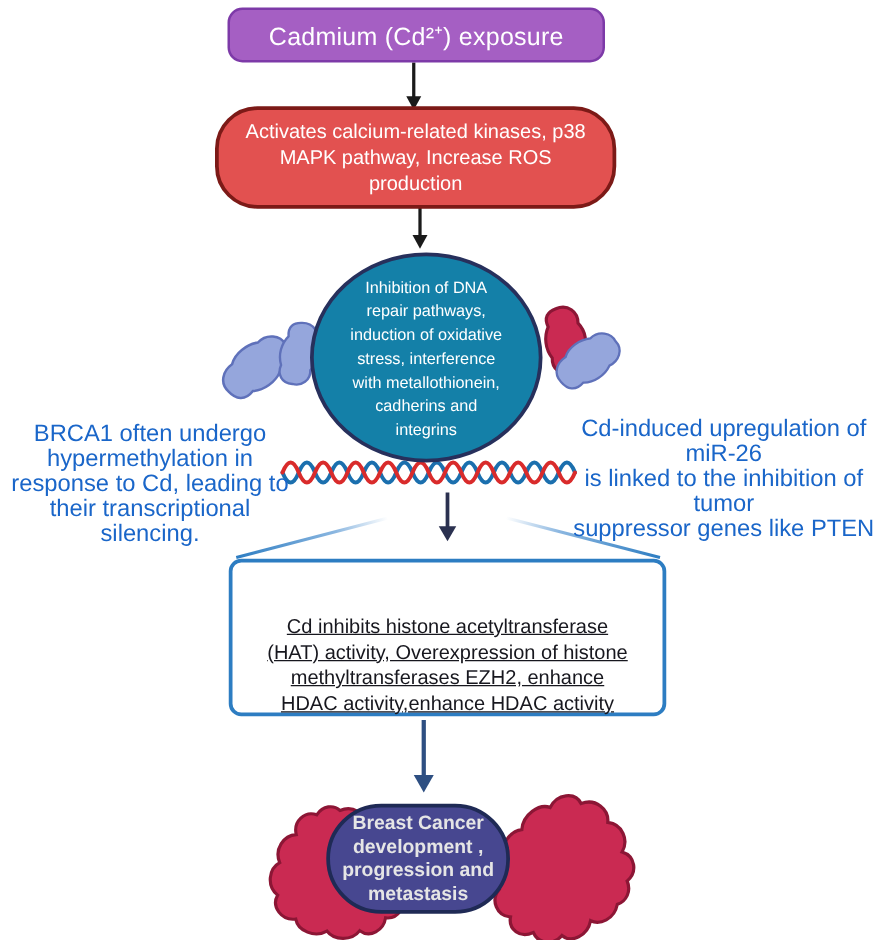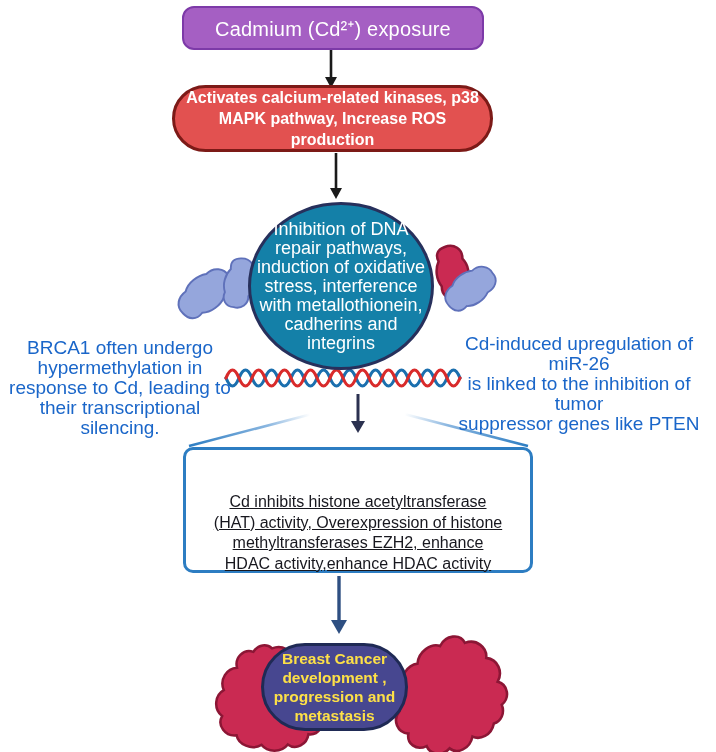--- a/index.html
+++ b/index.html
@@ -11,41 +11,41 @@
   .node,.note{
     position:absolute;display:flex;align-items:center;justify-content:center;
     text-align:center;white-space:pre-line;box-sizing:border-box;
   }
   .cadmium-box{
     left:182px;top:6px;width:302px;height:44px;border-radius:12px;
     background:var(--cadmium_fill);border:2px solid var(--cadmium_border);
     color:#fff;font-size:20px;font-weight:500;letter-spacing:.2px;
   }
   .kinase-box{
-    left:172px;top:85px;width:321px;height:67px;border-radius:34px;
+    left:172px;top:85px;width:321px;height:82px;border-radius:34px;
     background:var(--kinase_fill);border:3px solid var(--kinase_border);
-    color:#fff;font-size:16px;font-weight:700;line-height:21px;
+    color:#fff;font-size:16px;font-weight:400;line-height:21px;
   }
   .inhibition-circle{
     left:248px;top:202px;width:186px;height:168px;border-radius:50%;
     background:var(--circle_fill);border:3px solid var(--circle_border);
-    color:#fff;font-size:18px;font-weight:500;line-height:19px;
+    color:#fff;font-size:13px;font-weight:500;line-height:19px;
   }
   .histone-box{
     left:183px;top:447px;width:350px;height:126px;border-radius:10px;
     background:#fff;border:3px solid var(--histone_border);
   }
   .histone-text{
     left:186px;top:492px;width:344px;color:#17171e;
     font-size:16px;font-weight:500;line-height:20.5px;text-decoration:underline;
   }
   .outcome-pill{
     left:261px;top:643px;width:147px;height:88px;border-radius:46px;
     background:var(--outcome_fill);border:3px solid var(--outcome_border);
-    color:#fde047;font-size:15.5px;font-weight:700;line-height:19px;
+    color:#e5e5e5;font-size:15.5px;font-weight:700;line-height:19px;
   }
   .note-blue{color:var(--note_blue);font-size:19px;font-weight:500;line-height:20px;}
   .note-maroon{color:var(--note_maroon);font-size:15.5px;font-weight:500;line-height:20px;}
   .brca-note{left:2px;top:338px;width:236px;}
   .mir21-note{left:447px;top:334px;width:264px;}
   .epigenetic-note{left:22px;top:589px;width:310px;display:block;}
   .silencing-note{left:341px;top:586px;width:276px;display:block;}
   .protein{fill:var(--protein_fill);stroke:var(--protein_border);stroke-width:2;}
   .tumor{fill:var(--tumor_fill);stroke:var(--tumor_border);stroke-width:2.5;}
 </style>

